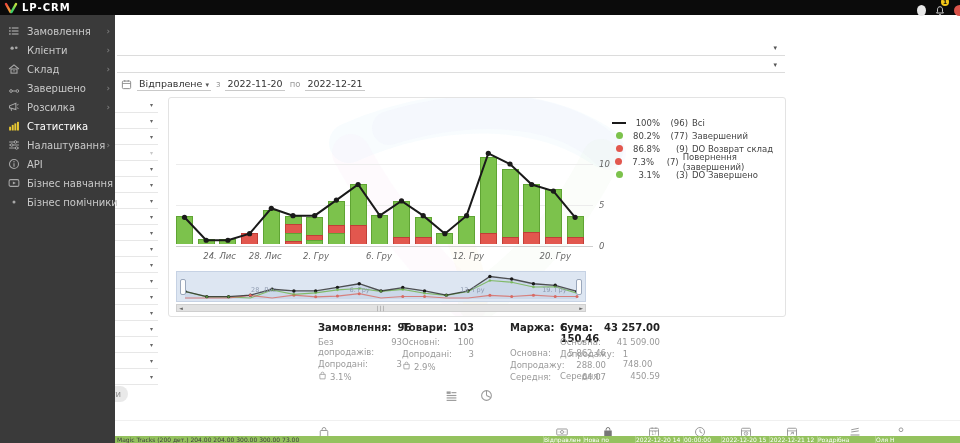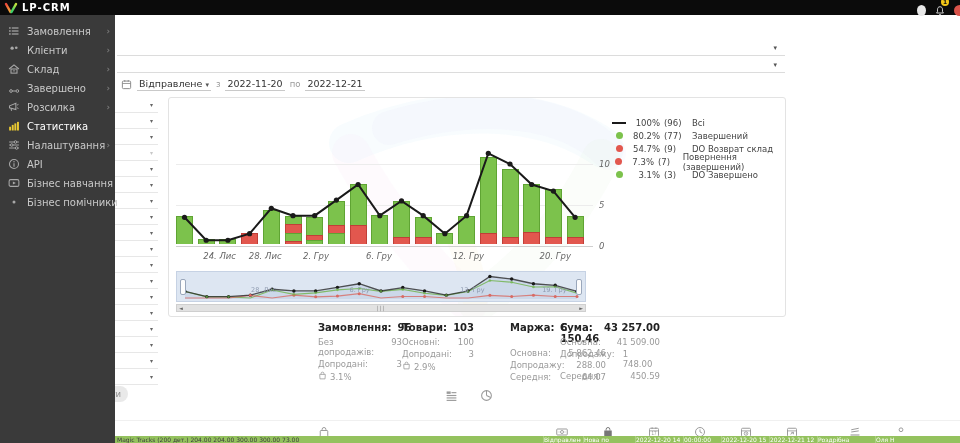--- a/index.html
+++ b/index.html
@@ -41,21 +41,21 @@
   .axisline{position:absolute;height:1px;background:#cfcfcf;}
   .bar{position:absolute;display:flex;flex-direction:column-reverse;}
   .seg{width:100%;}
   .xlab,.ytick{position:absolute;font-size:8.5px;color:#666;white-space:nowrap;font-style:italic;}
   .legend{position:absolute;left:443px;top:10px;margin-top:8px;}
   .lg-row{display:flex;align-items:center;height:13px;gap:4px;font-size:8.5px;color:#444;}
   .lg-swatch{width:14px;display:flex;justify-content:center;}
   .lg-line{width:14px;height:2px;background:#1a1a1a;}
   .lg-dot{width:7px;height:7px;border-radius:50%;}
   .lg-pct{width:30px;text-align:right;}
-  .lg-count{width:24px;}
+  .lg-count{width:24px;text-align:right;}
   
   .minimap{position:absolute;left:7px;top:173px;width:410px;height:31px;background:#dde6f2;border:1px solid #c6d2e4;}
   .mm-handle{position:absolute;top:7px;width:6px;height:16px;background:#fdfdfd;border:1px solid #9aa7bb;border-radius:2px;z-index:2;}
   .mm-lab{position:absolute;top:14px;font-size:6.5px;color:#8f9bb0;}
   .scrollbar{position:absolute;left:7px;top:206px;width:410px;height:8px;background:#e2e2e2;border:1px solid #cfcfcf;}
   .sb-arrow{position:absolute;top:0;font-size:5px;color:#666;line-height:7px;}
   .sb-grip{position:absolute;left:50%;top:0;transform:translateX(-50%);font-size:5.5px;color:#888;line-height:7px;letter-spacing:1px;}
   
   .stats{position:absolute;top:307px;left:0;width:845px;}
   .stat-col{position:absolute;top:0;}
@@ -324,21 +324,21 @@
               <span class="lg-dot" style="background:#7cc24c"></span>
             </span>
             <span class="lg-pct">80.2%</span>
             <span class="lg-count">(77)</span>
             <span>Завершений</span>
           </div>
           <div class="lg-row">
             <span class="lg-swatch">
               <span class="lg-dot" style="background:#e2574e"></span>
             </span>
-            <span class="lg-pct">54.7%</span>
+            <span class="lg-pct">86.8%</span>
             <span class="lg-count">(9)</span>
             <span>DO Возврат склад</span>
           </div>
           <div class="lg-row">
             <span class="lg-swatch">
               <span class="lg-dot" style="background:#e2574e"></span>
             </span>
             <span class="lg-pct">7.3%</span>
             <span class="lg-count">(7)</span>
             <span>Повернення (завершений)</span>

